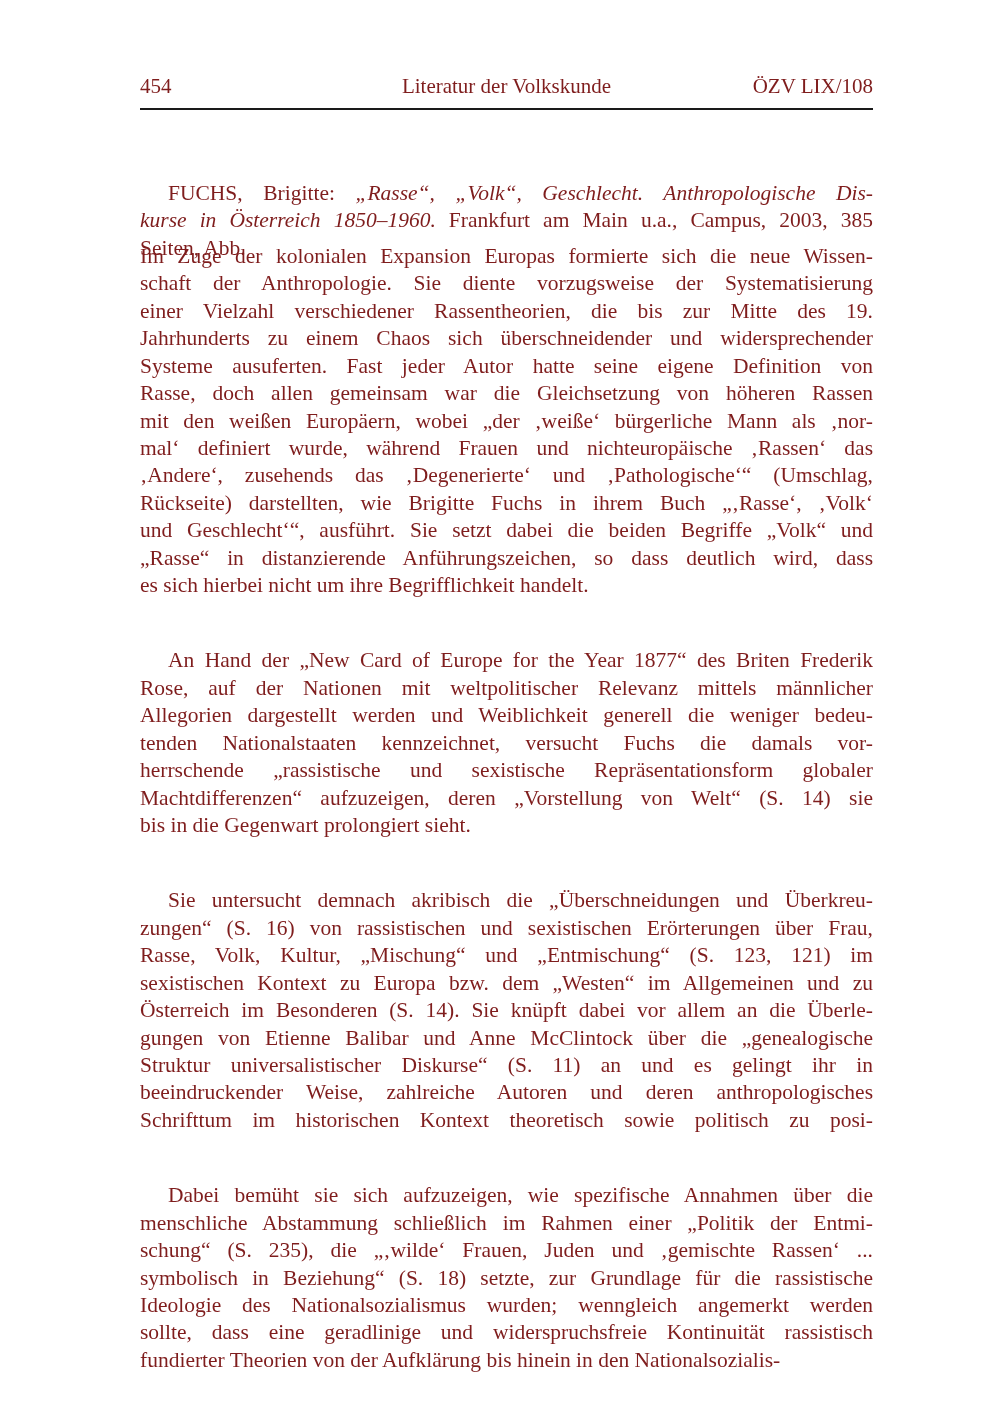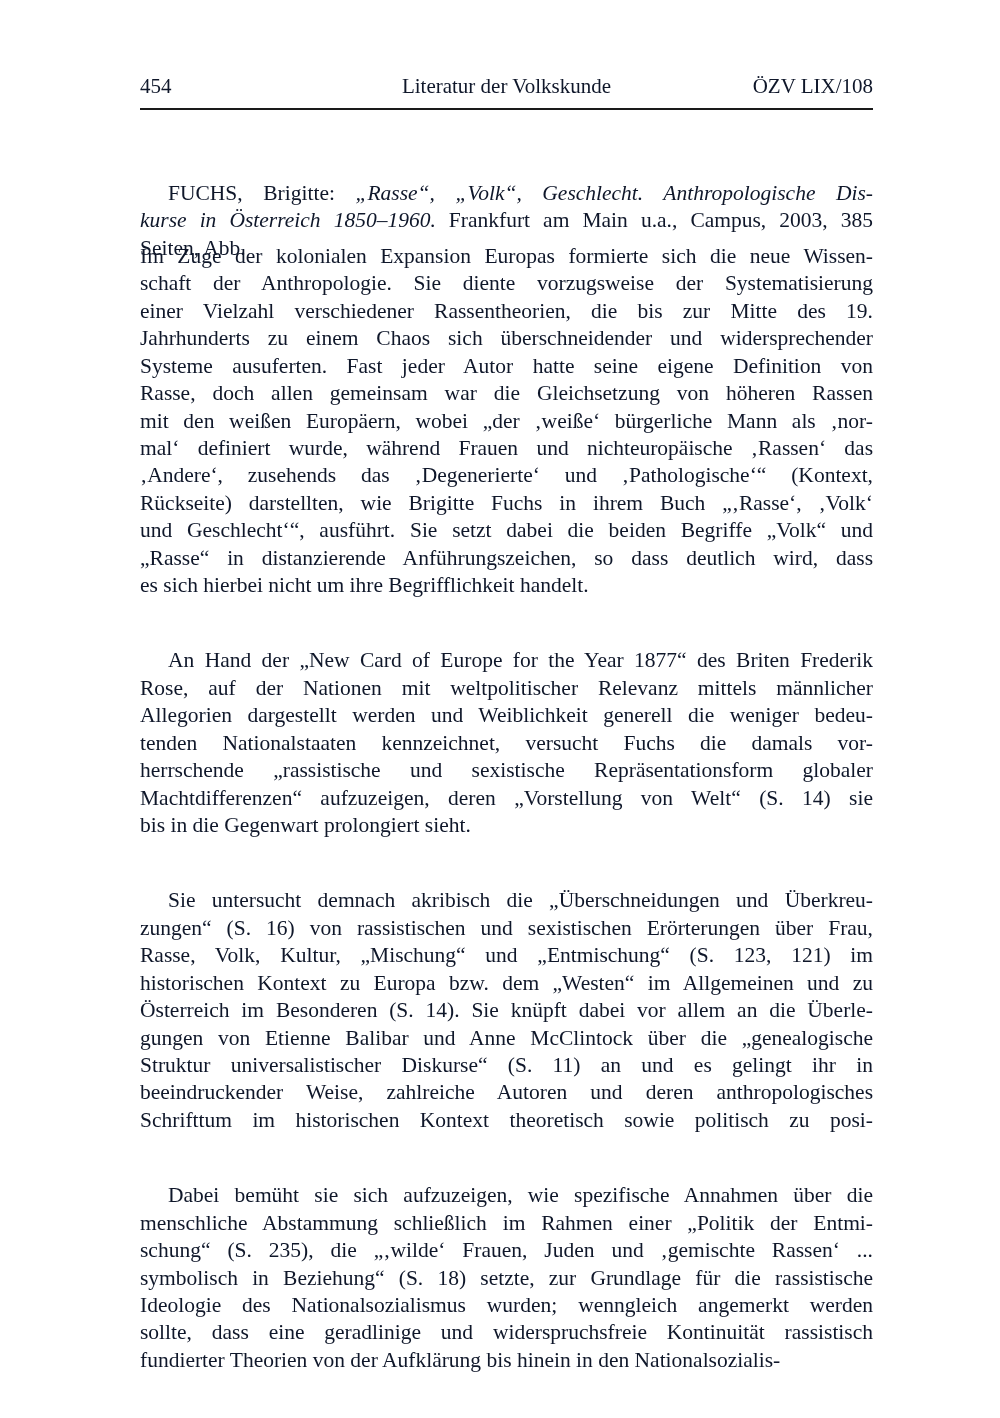--- a/index.html
+++ b/index.html
@@ -2,21 +2,21 @@
 <html><head>
 <meta charset="utf-8">
 <style>
   html, body { margin: 0; padding: 0; background: #ffffff; }
   .page {
     position: relative;
     width: 1000px;
     height: 1418px;
     background: #ffffff;
     font-family: "Liberation Serif", "DejaVu Serif", serif;
-    color: #0f172a;
+    color: #7f1d1d;
     overflow: hidden;
   }
   .header {
     position: absolute;
     left: 140px;
     width: 733px;
     top: 74px;
     height: 26px;
     font-size: 21px;
   }
@@ -73,40 +73,40 @@
   <div class="body">
       <div>
         <div class="line"><span>Im Zuge der kolonialen Expansion Europas formierte sich die neue Wissen-</span></div>
         <div class="line"><span>schaft der Anthropologie. Sie diente vorzugsweise der Systematisierung</span></div>
         <div class="line"><span>einer Vielzahl verschiedener Rassentheorien, die bis zur Mitte des 19.</span></div>
         <div class="line"><span>Jahrhunderts zu einem Chaos sich überschneidender und widersprechender</span></div>
         <div class="line"><span>Systeme ausuferten. Fast jeder Autor hatte seine eigene Definition von</span></div>
         <div class="line"><span>Rasse, doch allen gemeinsam war die Gleichsetzung von höheren Rassen</span></div>
         <div class="line"><span>mit den weißen Europäern, wobei „der ‚weiße‘ bürgerliche Mann als ‚nor-</span></div>
         <div class="line"><span>mal‘ definiert wurde, während Frauen und nichteuropäische ‚Rassen‘ das</span></div>
-        <div class="line"><span>‚Andere‘, zusehends das ‚Degenerierte‘ und ‚Pathologische‘“ (Kontext,</span></div>
+        <div class="line"><span>‚Andere‘, zusehends das ‚Degenerierte‘ und ‚Pathologische‘“ (Umschlag,</span></div>
         <div class="line"><span>Rückseite) darstellten, wie Brigitte Fuchs in ihrem Buch „‚Rasse‘, ‚Volk‘</span></div>
         <div class="line"><span>und Geschlecht‘“, ausführt. Sie setzt dabei die beiden Begriffe „Volk“ und</span></div>
         <div class="line"><span>„Rasse“ in distanzierende Anführungszeichen, so dass deutlich wird, dass</span></div>
         <div class="line last"><span>es sich hierbei nicht um ihre Begrifflichkeit handelt.</span></div>
       </div>
       <div>
         <div class="line indent"><span>An Hand der „New Card of Europe for the Year 1877“ des Briten Frederik</span></div>
         <div class="line"><span>Rose, auf der Nationen mit weltpolitischer Relevanz mittels männlicher</span></div>
         <div class="line"><span>Allegorien dargestellt werden und Weiblichkeit generell die weniger bedeu-</span></div>
         <div class="line"><span>tenden Nationalstaaten kennzeichnet, versucht Fuchs die damals vor-</span></div>
         <div class="line"><span>herrschende „rassistische und sexistische Repräsentationsform globaler</span></div>
         <div class="line"><span>Machtdifferenzen“ aufzuzeigen, deren „Vorstellung von Welt“ (S. 14) sie</span></div>
         <div class="line last"><span>bis in die Gegenwart prolongiert sieht.</span></div>
       </div>
       <div>
         <div class="line indent"><span>Sie untersucht demnach akribisch die „Überschneidungen und Überkreu-</span></div>
         <div class="line"><span>zungen“ (S. 16) von rassistischen und sexistischen Erörterungen über Frau,</span></div>
         <div class="line"><span>Rasse, Volk, Kultur, „Mischung“ und „Entmischung“ (S. 123, 121) im</span></div>
-        <div class="line"><span>historischen Kontext zu Europa bzw. dem „Westen“ im Allgemeinen und zu</span></div>
+        <div class="line"><span>sexistischen Kontext zu Europa bzw. dem „Westen“ im Allgemeinen und zu</span></div>
         <div class="line"><span>Österreich im Besonderen (S. 14). Sie knüpft dabei vor allem an die Überle-</span></div>
         <div class="line"><span>gungen von Etienne Balibar und Anne McClintock über die „genealogische</span></div>
         <div class="line"><span>Struktur universalistischer Diskurse“ (S. 11) an und es gelingt ihr in</span></div>
         <div class="line"><span>beeindruckender Weise, zahlreiche Autoren und deren anthropologisches</span></div>
         <div class="line"><span>Schrifttum im historischen Kontext theoretisch sowie politisch zu posi-</span></div>
       </div>
       <div>
         <div class="line indent"><span>Dabei bemüht sie sich aufzuzeigen, wie spezifische Annahmen über die</span></div>
         <div class="line"><span>menschliche Abstammung schließlich im Rahmen einer „Politik der Entmi-</span></div>
         <div class="line"><span>schung“ (S. 235), die „‚wilde‘ Frauen, Juden und ‚gemischte Rassen‘ ...</span></div>

